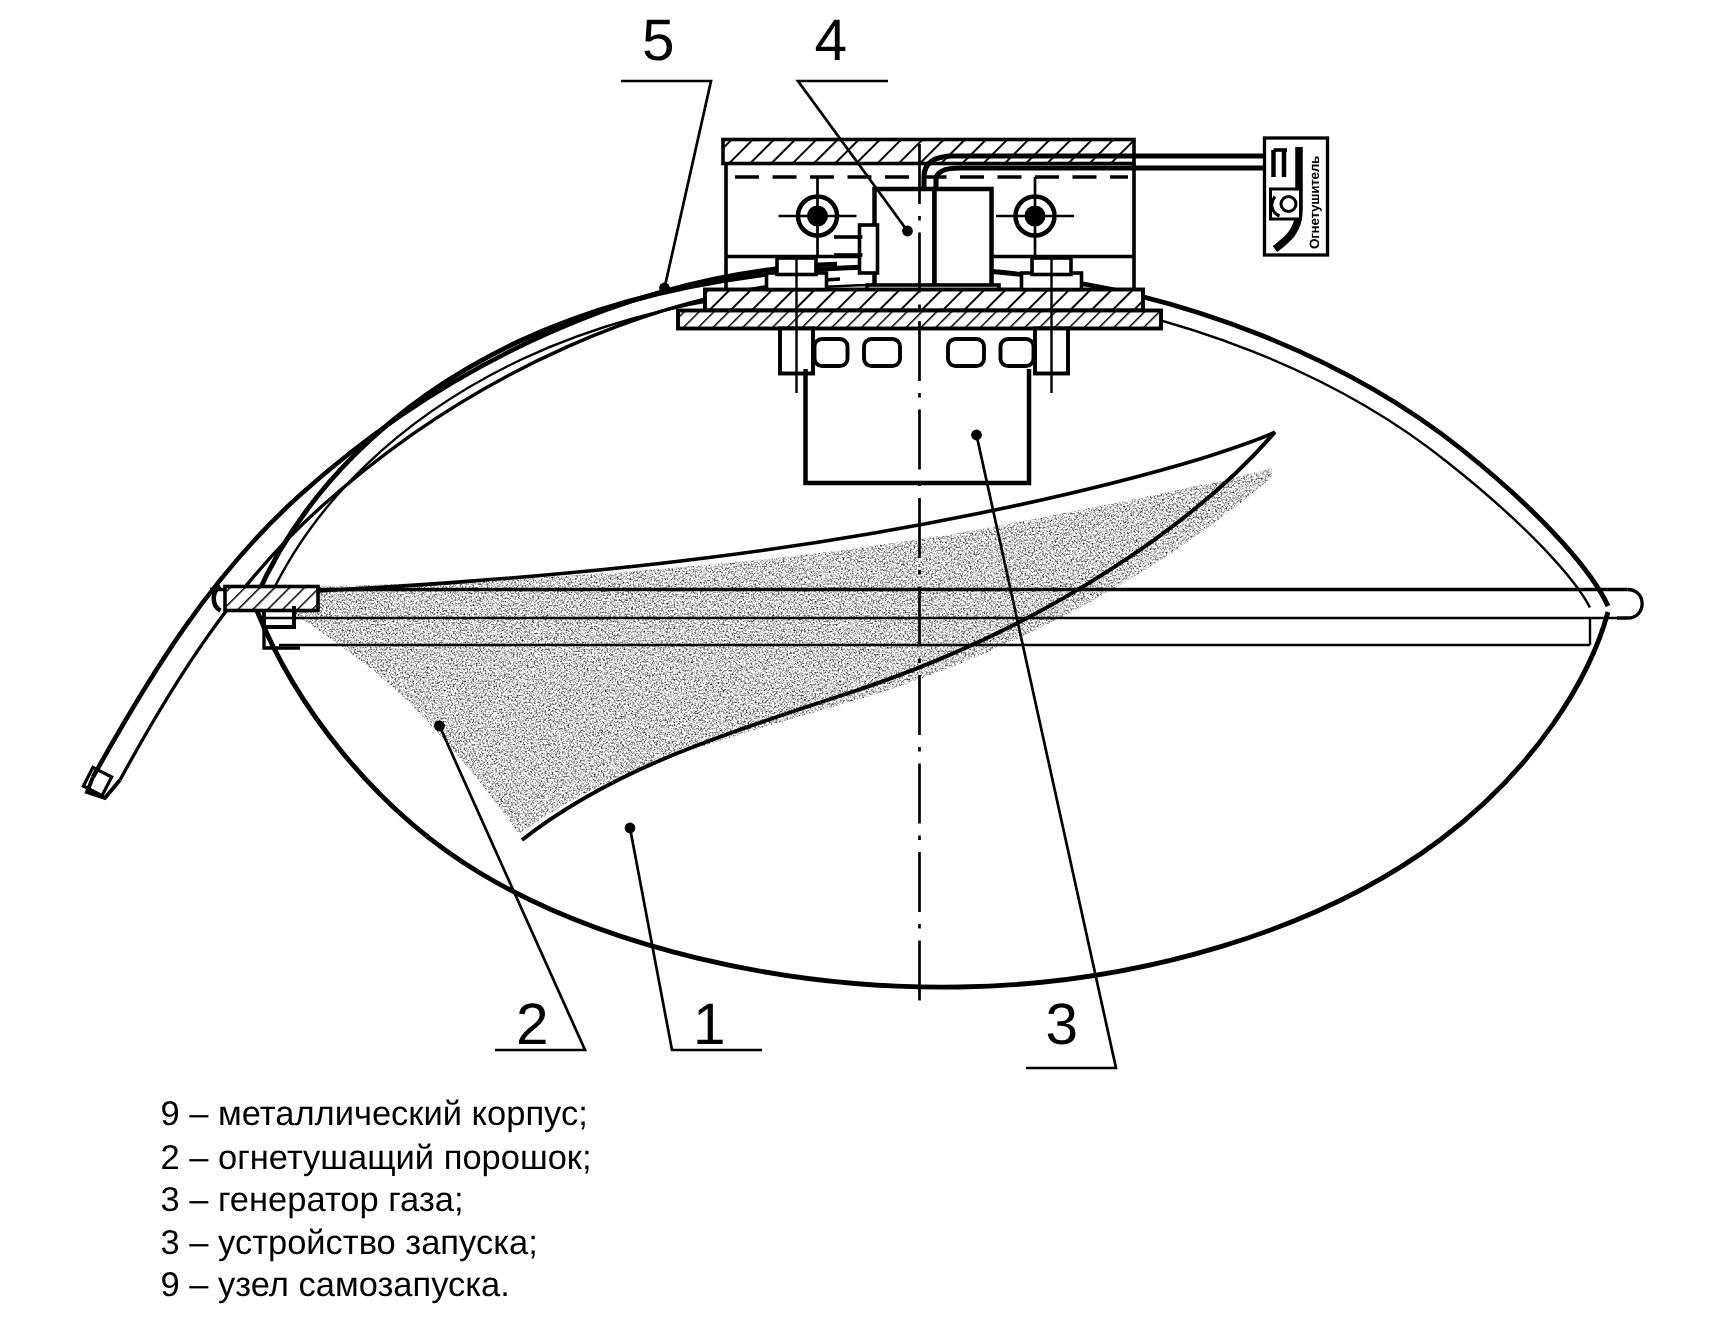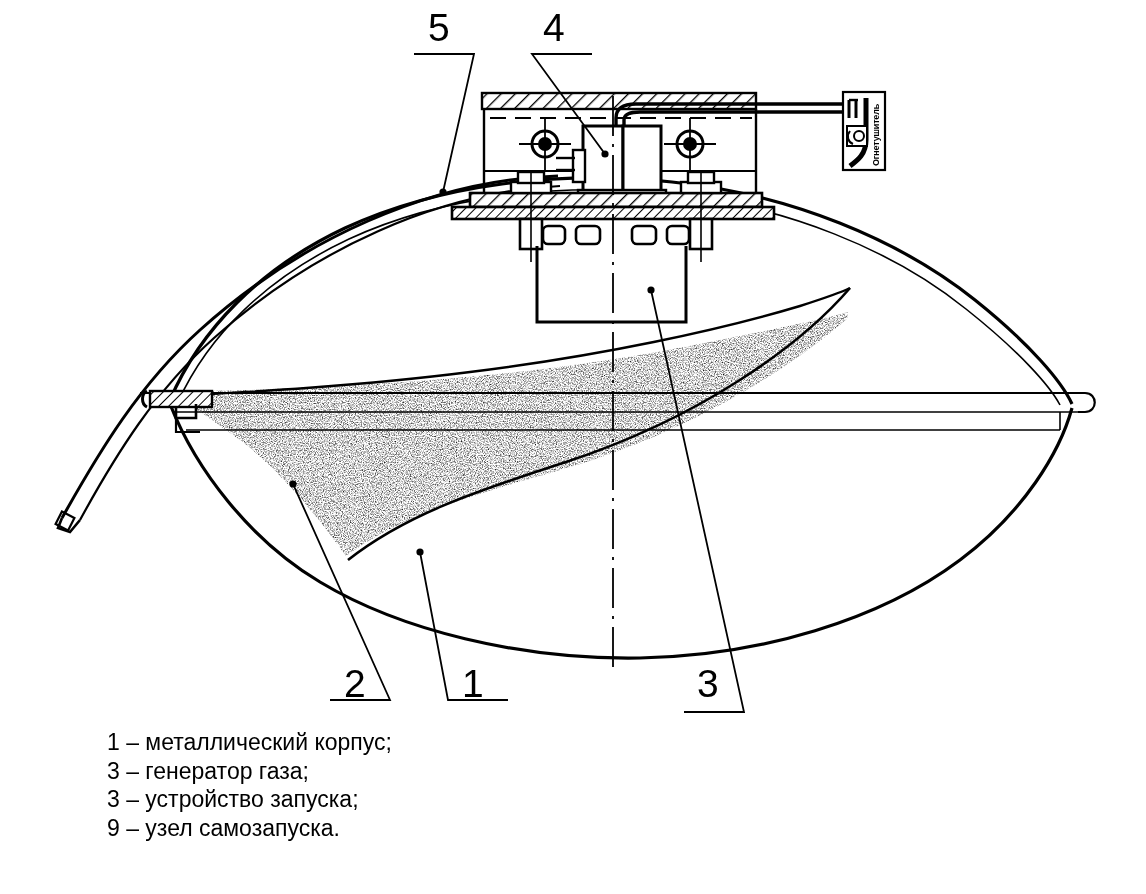--- a/index.html
+++ b/index.html
@@ -272,19 +272,20 @@
     </g>
   </svg>
 
   <div class="callout" style="left:428px; top:8px;">5</div>
   <div class="callout" style="left:543px; top:8px;">4</div>
   <div class="callout" style="left:344px; top:664px;">2</div>
   <div class="callout" style="left:462px; top:664px;">1</div>
   <div class="callout" style="left:697px; top:664px;">3</div>
 
   <div class="legend">
-    <div class="legend-line">1 – металлический корпус;</div>
+    <div class="legend-line">9 – металлический корпус;</div>
+    <div class="legend-line">2 – огнетушащий порошок;</div>
     <div class="legend-line">3 – генератор газа;</div>
     <div class="legend-line">3 – устройство запуска;</div>
     <div class="legend-line">9 – узел самозапуска.</div>
   </div>
 
 </div>
 
 </body></html>

